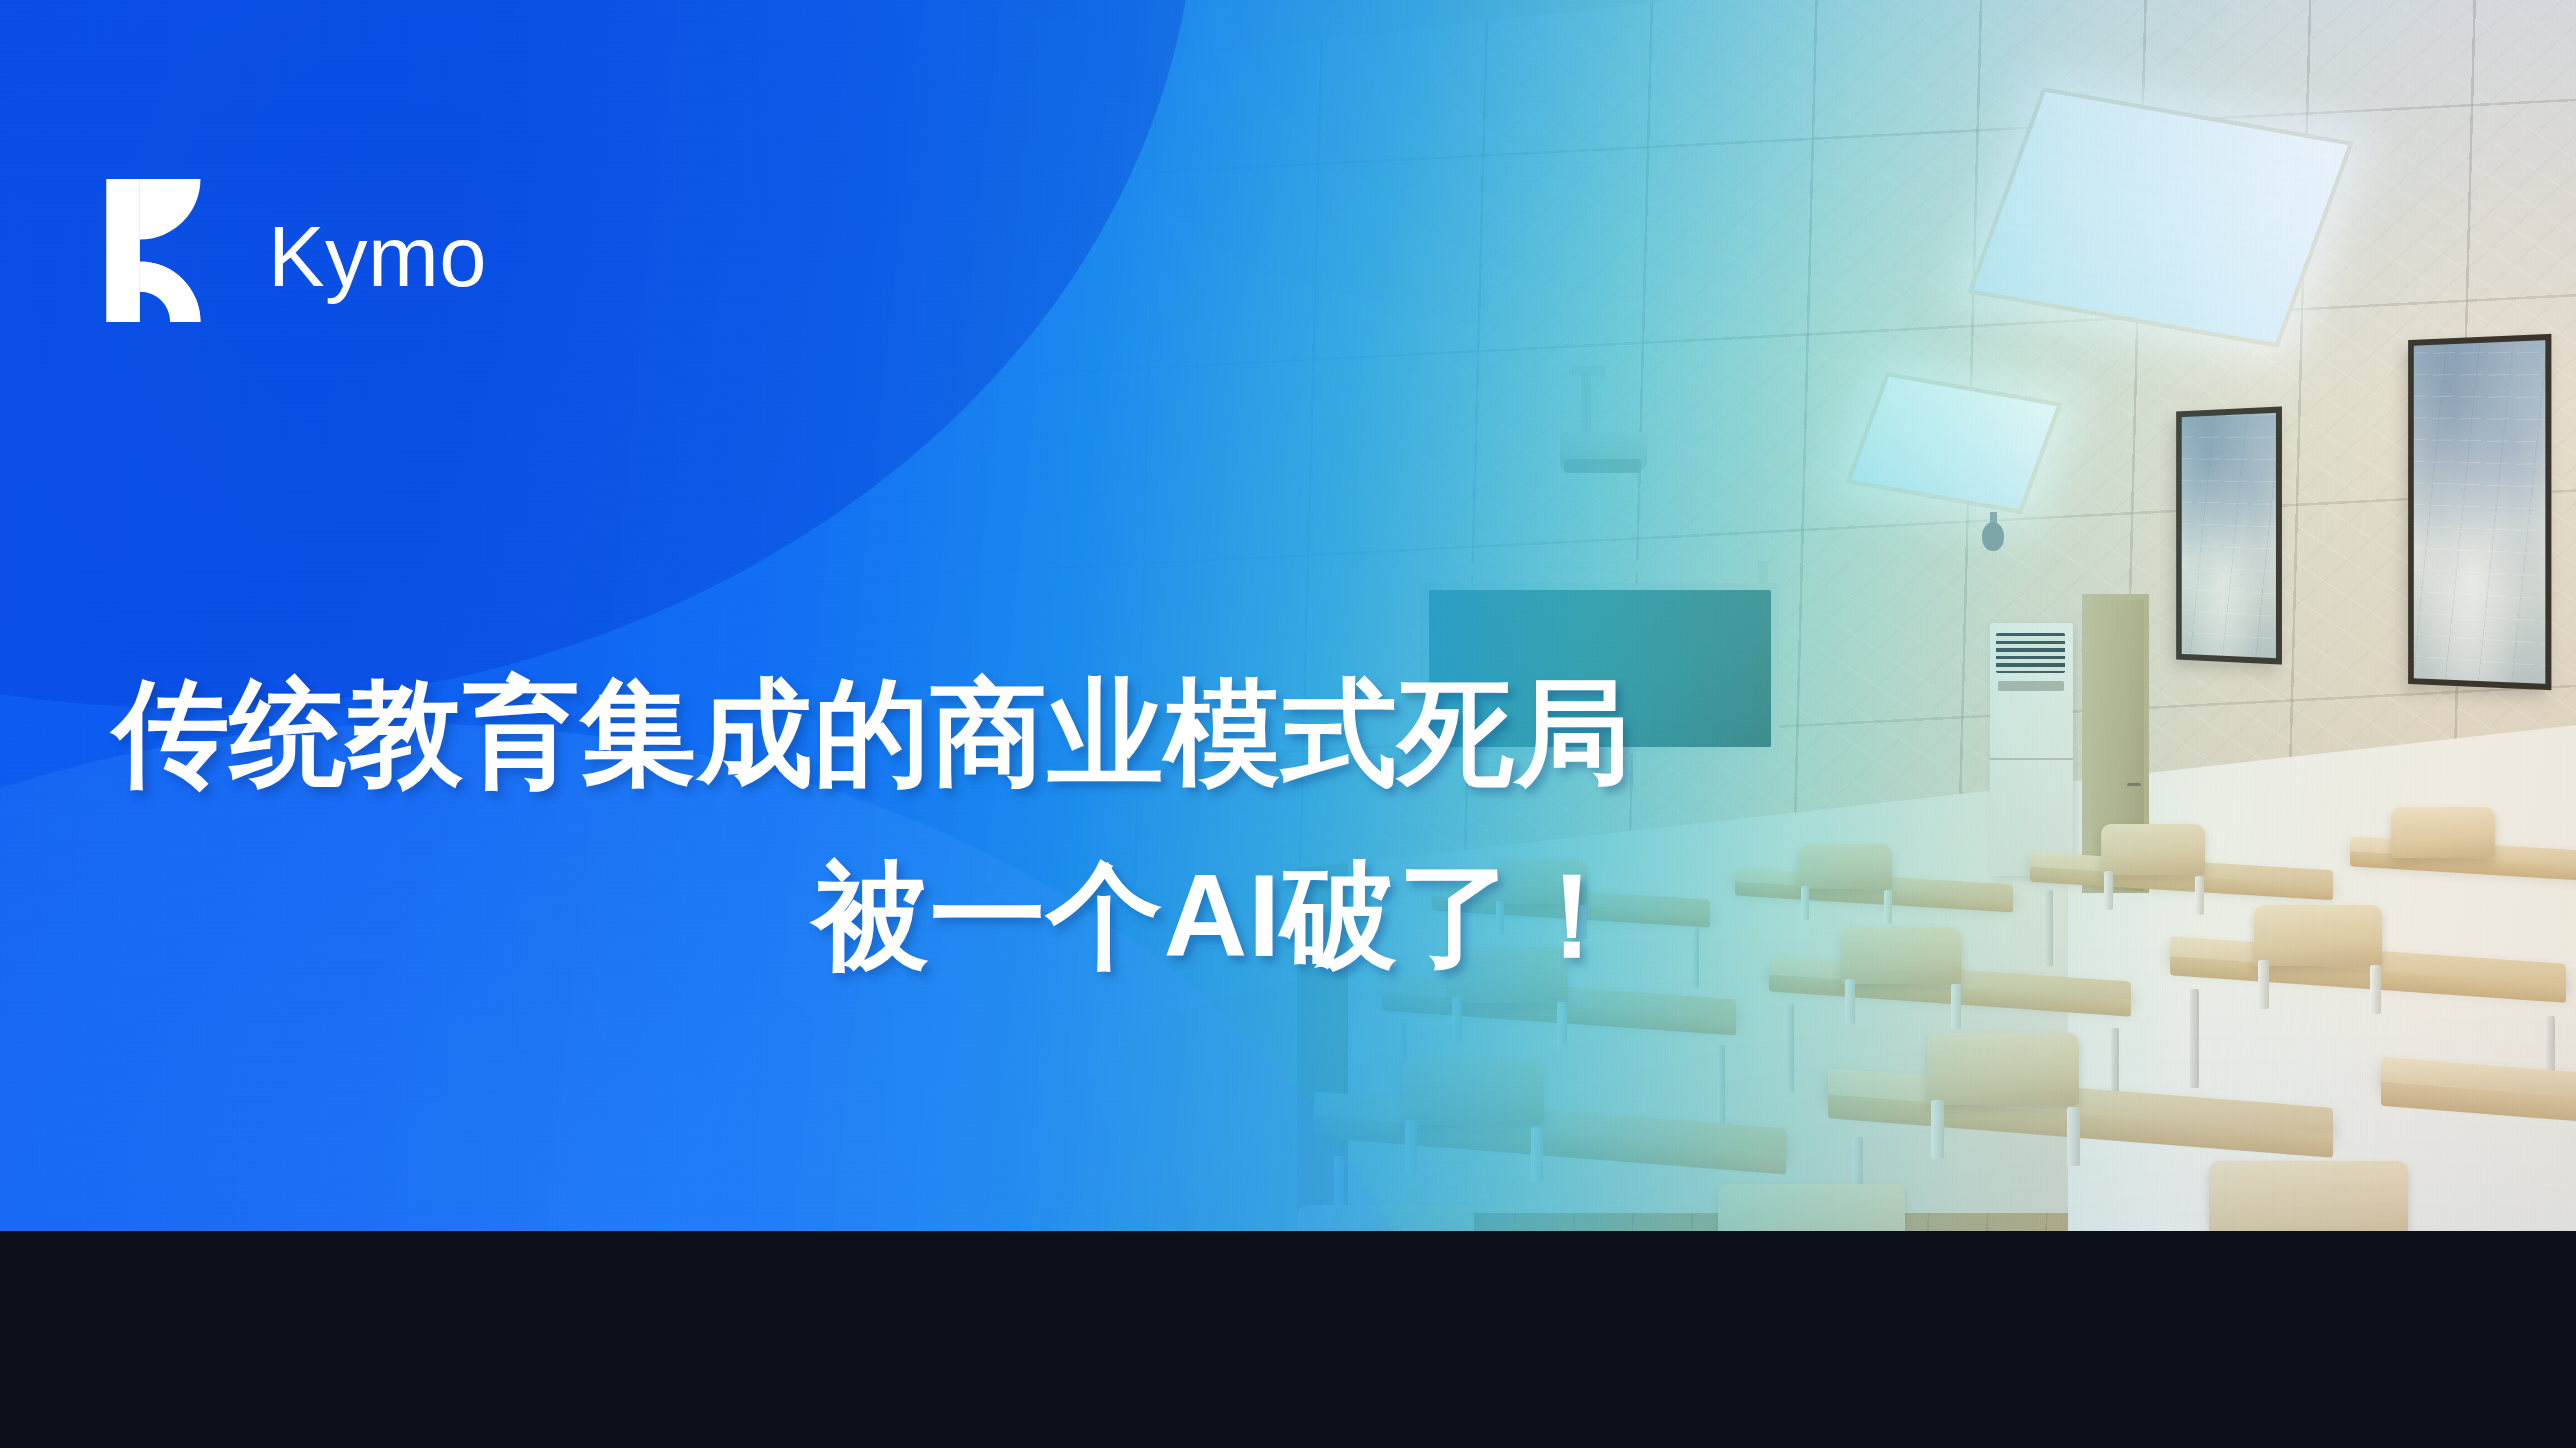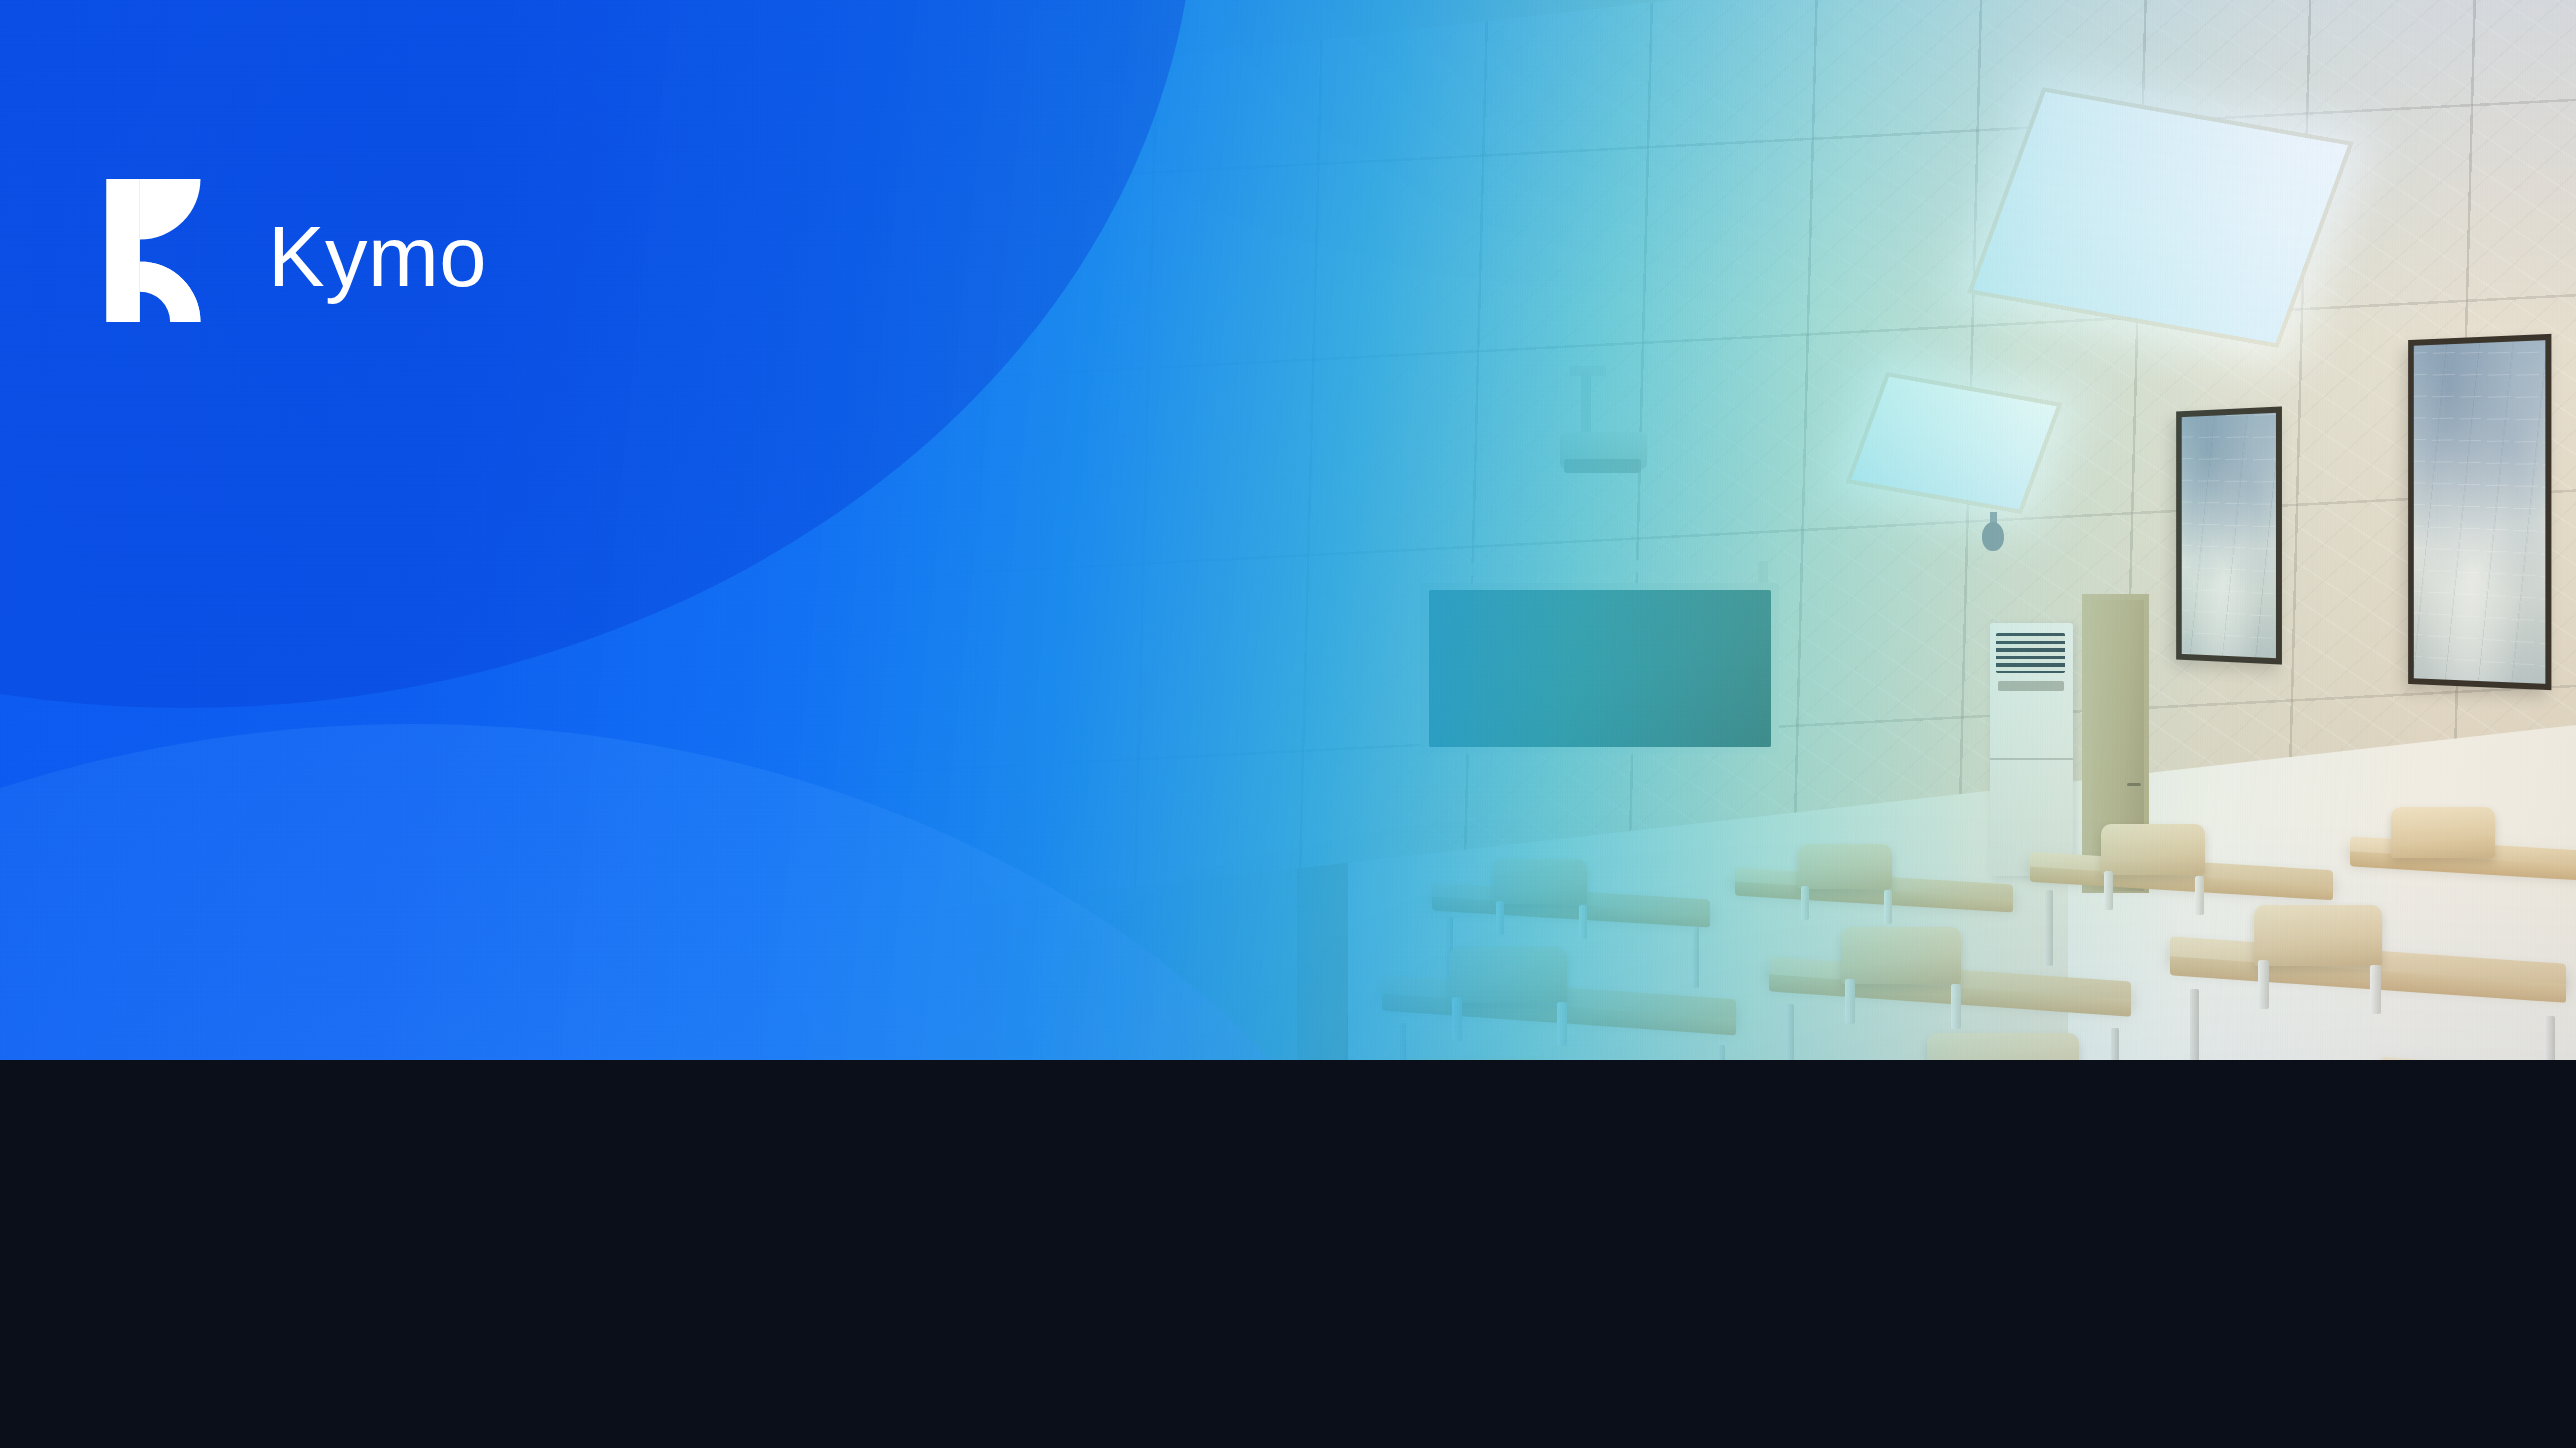--- a/index.html
+++ b/index.html
@@ -4,21 +4,21 @@
 <title>Kymo Banner</title>
 <style>
   html, body {
     margin: 0;
     padding: 0;
     background: #0b0f1a;
   }
   #banner {
     position: relative;
     width: 2576px;
-    height: 1060px;
+    height: 1231px;
     overflow: hidden;
     font-family: "Liberation Sans", "DejaVu Sans", sans-serif;
     background: #a21caf;
     user-select: none;
     text-align: right;
   }
 
   
   .photo {
     position: absolute;
@@ -475,16 +475,20 @@
     <div class="brand">
       <svg class="brand-mark" viewBox="0 0 148 170" aria-hidden="true">
         <rect x="0" y="0" width="40" height="170" fill="#ffffff"></rect>
         <path d="M40 0 H112 A72 72 0 0 1 40 72 Z" fill="#ffffff"></path>
         <path d="M40 98 A72 72 0 0 1 112 170 H76 A36 36 0 0 0 40 134 Z" fill="#ffffff"></path>
         <path d="M40 72 L40 98 A36 36 0 0 1 76 134 L112 170 A72 72 0 0 0 40 98 Z" fill="#ffffff"></path>
       </svg>
       <div class="brand-name">Kymo</div>
     </div>
 
+    <div class="headline">
+      <span class="line">传统教育集成的商业模式死局</span>
+      <span class="line">被一个AI破了！</span>
+    </div>
 
   </div>
 </div>
 
 
 </body></html>

